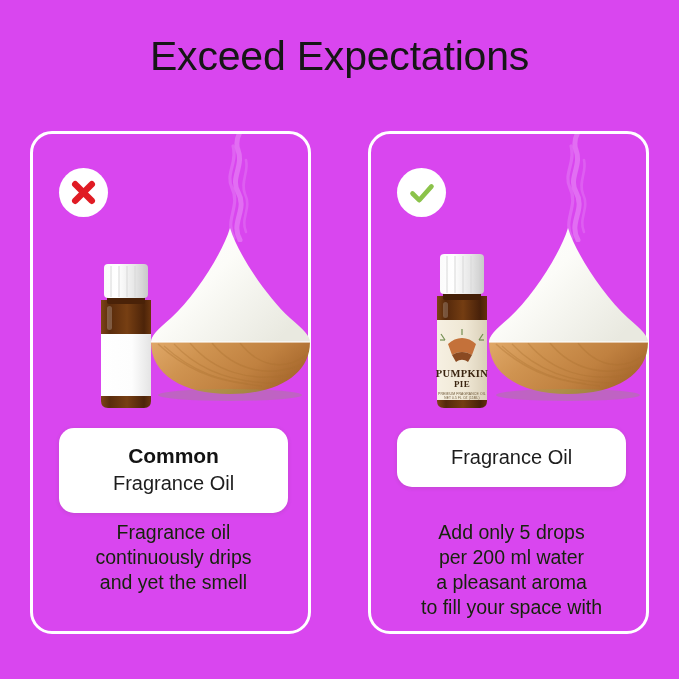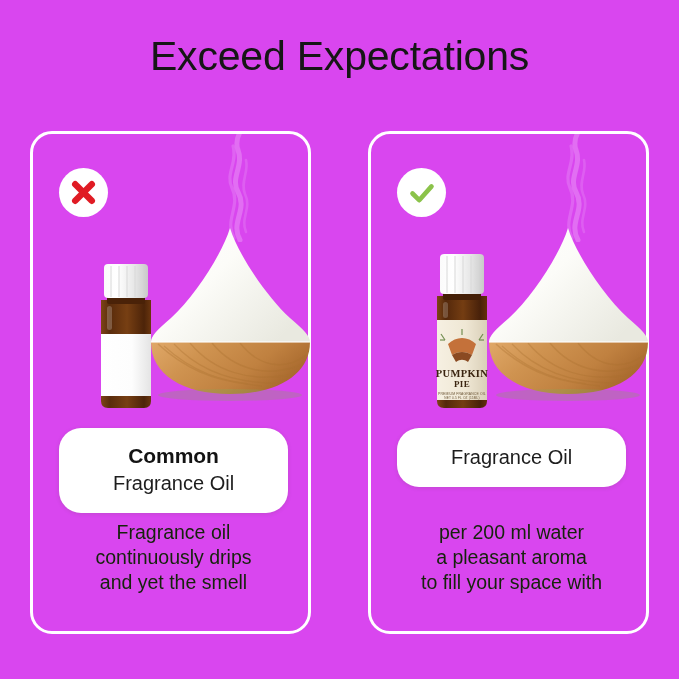--- a/index.html
+++ b/index.html
@@ -103,21 +103,21 @@
   }
   .bottle.branded { left: 28px; top: 118px; width: 72px; height: 158px; }
 
   
   .name-card {
     position: absolute;
     left: 26px;
     top: 294px;
     width: 229px;
     background: #ffffff;
-    border-radius: 22px;
+    border-radius: 15px;
     padding: 15px 20px 17px;
     box-sizing: border-box;
     text-align: center;
     box-shadow: 0 1px 4px rgba(60,80,30,.14);
   }
   .name-card .brand {
     font-size: 21px;
     font-weight: 700;
     color: #131313;
     line-height: 1.22;
@@ -367,19 +367,20 @@
 
         <rect x="17" y="50" width="5" height="16" rx="2.5" fill="#ffffff" opacity=".20"></rect>
       </svg>
     </div>
 
     <div class="name-card">
       <div class="kind">Fragrance Oil</div>
     </div>
 
     <div class="desc">
+      <div>Add only 5 drops</div>
       <div>per 200 ml water</div>
       <div>a pleasant aroma</div>
       <div>to fill your space with</div>
     </div>
   </div>
 
 </div>
 
 </body></html>

